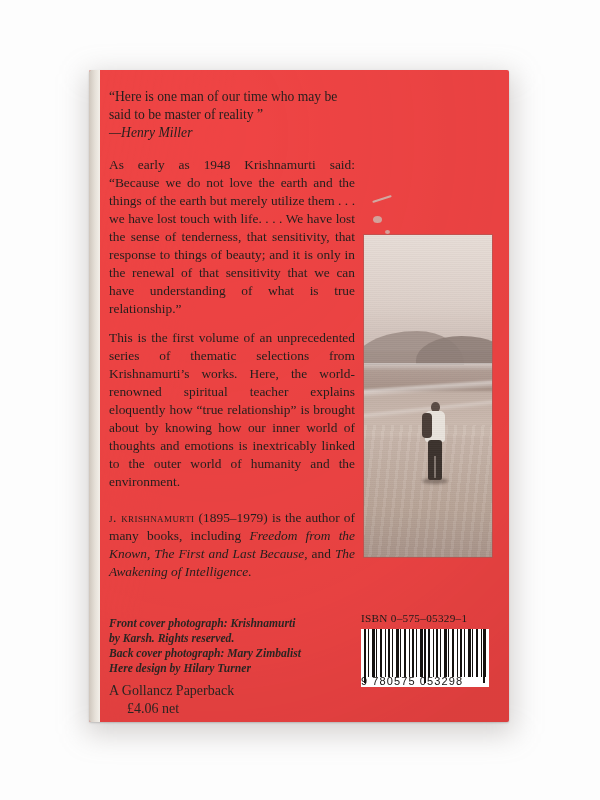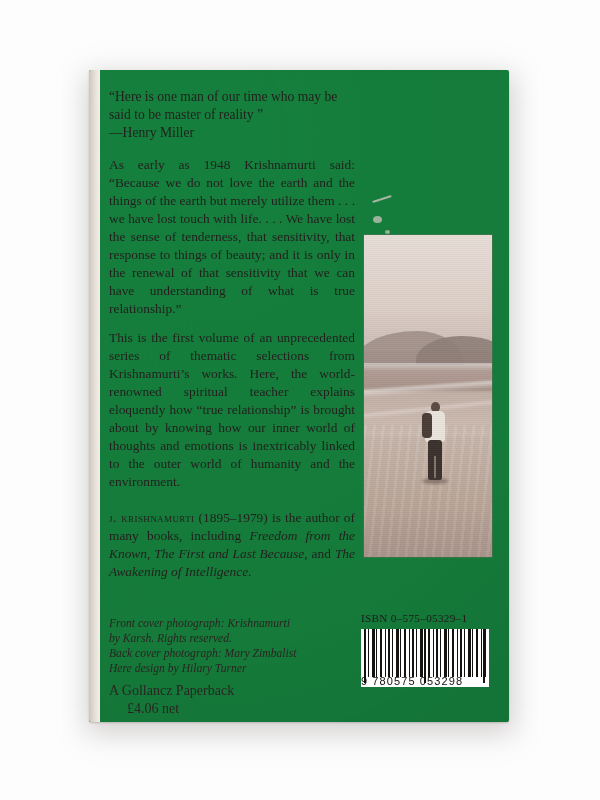--- a/index.html
+++ b/index.html
@@ -32,21 +32,21 @@
     background: rgba(120,110,105,0.30);
     filter: blur(14px);
   }
 
   .book {
     position: absolute;
     left: 89px;
     top: 70px;
     width: 420px;
     height: 652px;
-    background: #15803d;
+    background: #ef4444;
     border-radius: 2px;
     box-shadow: 0 1px 2px rgba(0,0,0,0.18);
     overflow: hidden;
   }
   
   .book::after {
     content: "";
     position: absolute;
     inset: 0;
     pointer-events: none;
@@ -96,20 +96,21 @@
     color: #231f1d;
   }
 
   .quote {
     font-size: 13.6px;
     line-height: 1.34;
     margin: 0 0 13px 0;
   }
   .quote .attrib {
     display: block;
+    font-style: italic;
   }
 
   .body-para {
     font-size: 13.4px;
     line-height: 1.345;
     margin: 0 0 11px 0;
     text-align: justify;
     text-justify: inter-word;
     hyphens: manual;
   }
@@ -230,20 +231,21 @@
   
   .credits {
     position: absolute;
     left: 20px;
     top: 546px;
     width: 225px;
     font-size: 11.6px;
     line-height: 1.30;
     color: #2a2522;
     font-style: italic;
+    font-weight: bold;
   }
   .credits .line { display: block; }
   .imprint {
     position: absolute;
     left: 20px;
     top: 612px;
     font-size: 14px;
     line-height: 1.32;
     color: #2a2522;
   }

